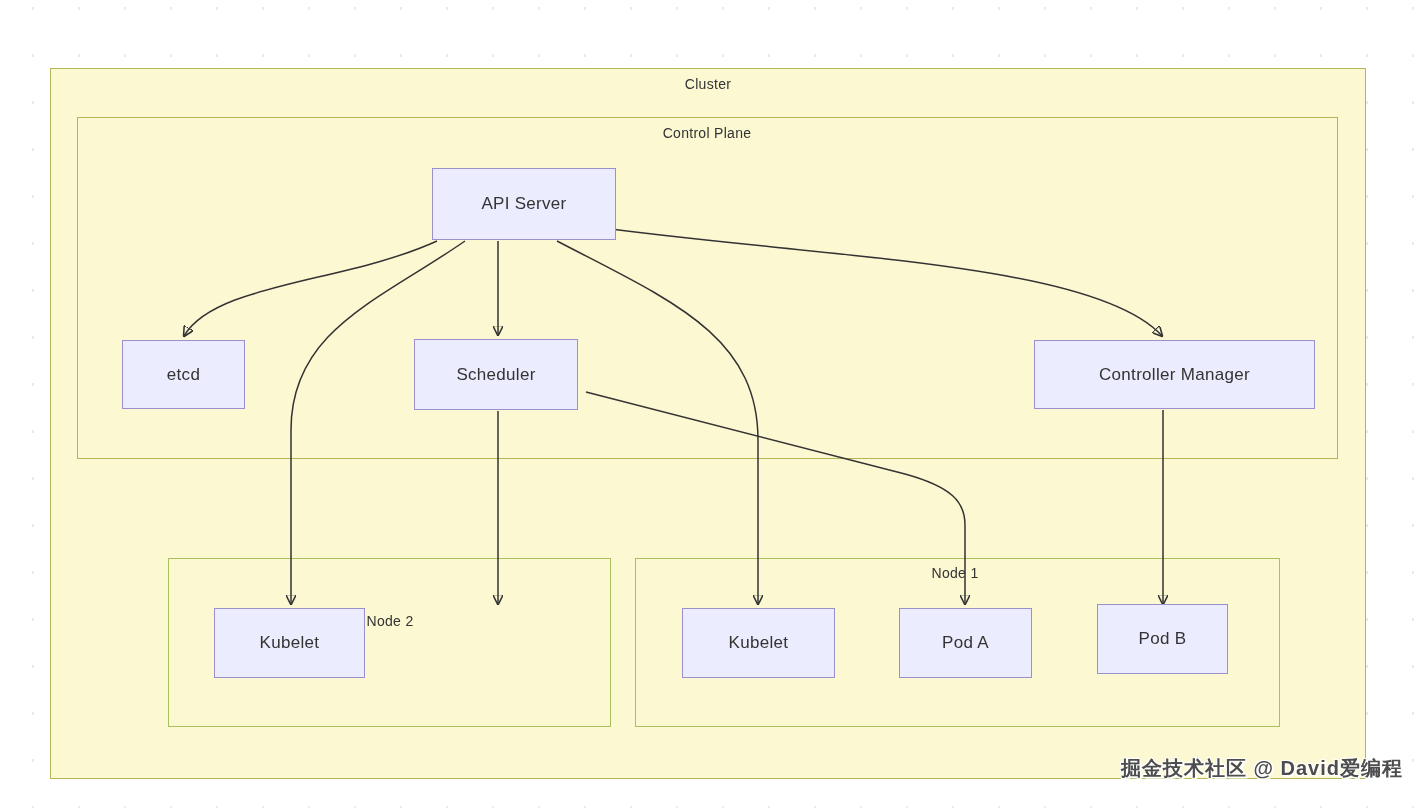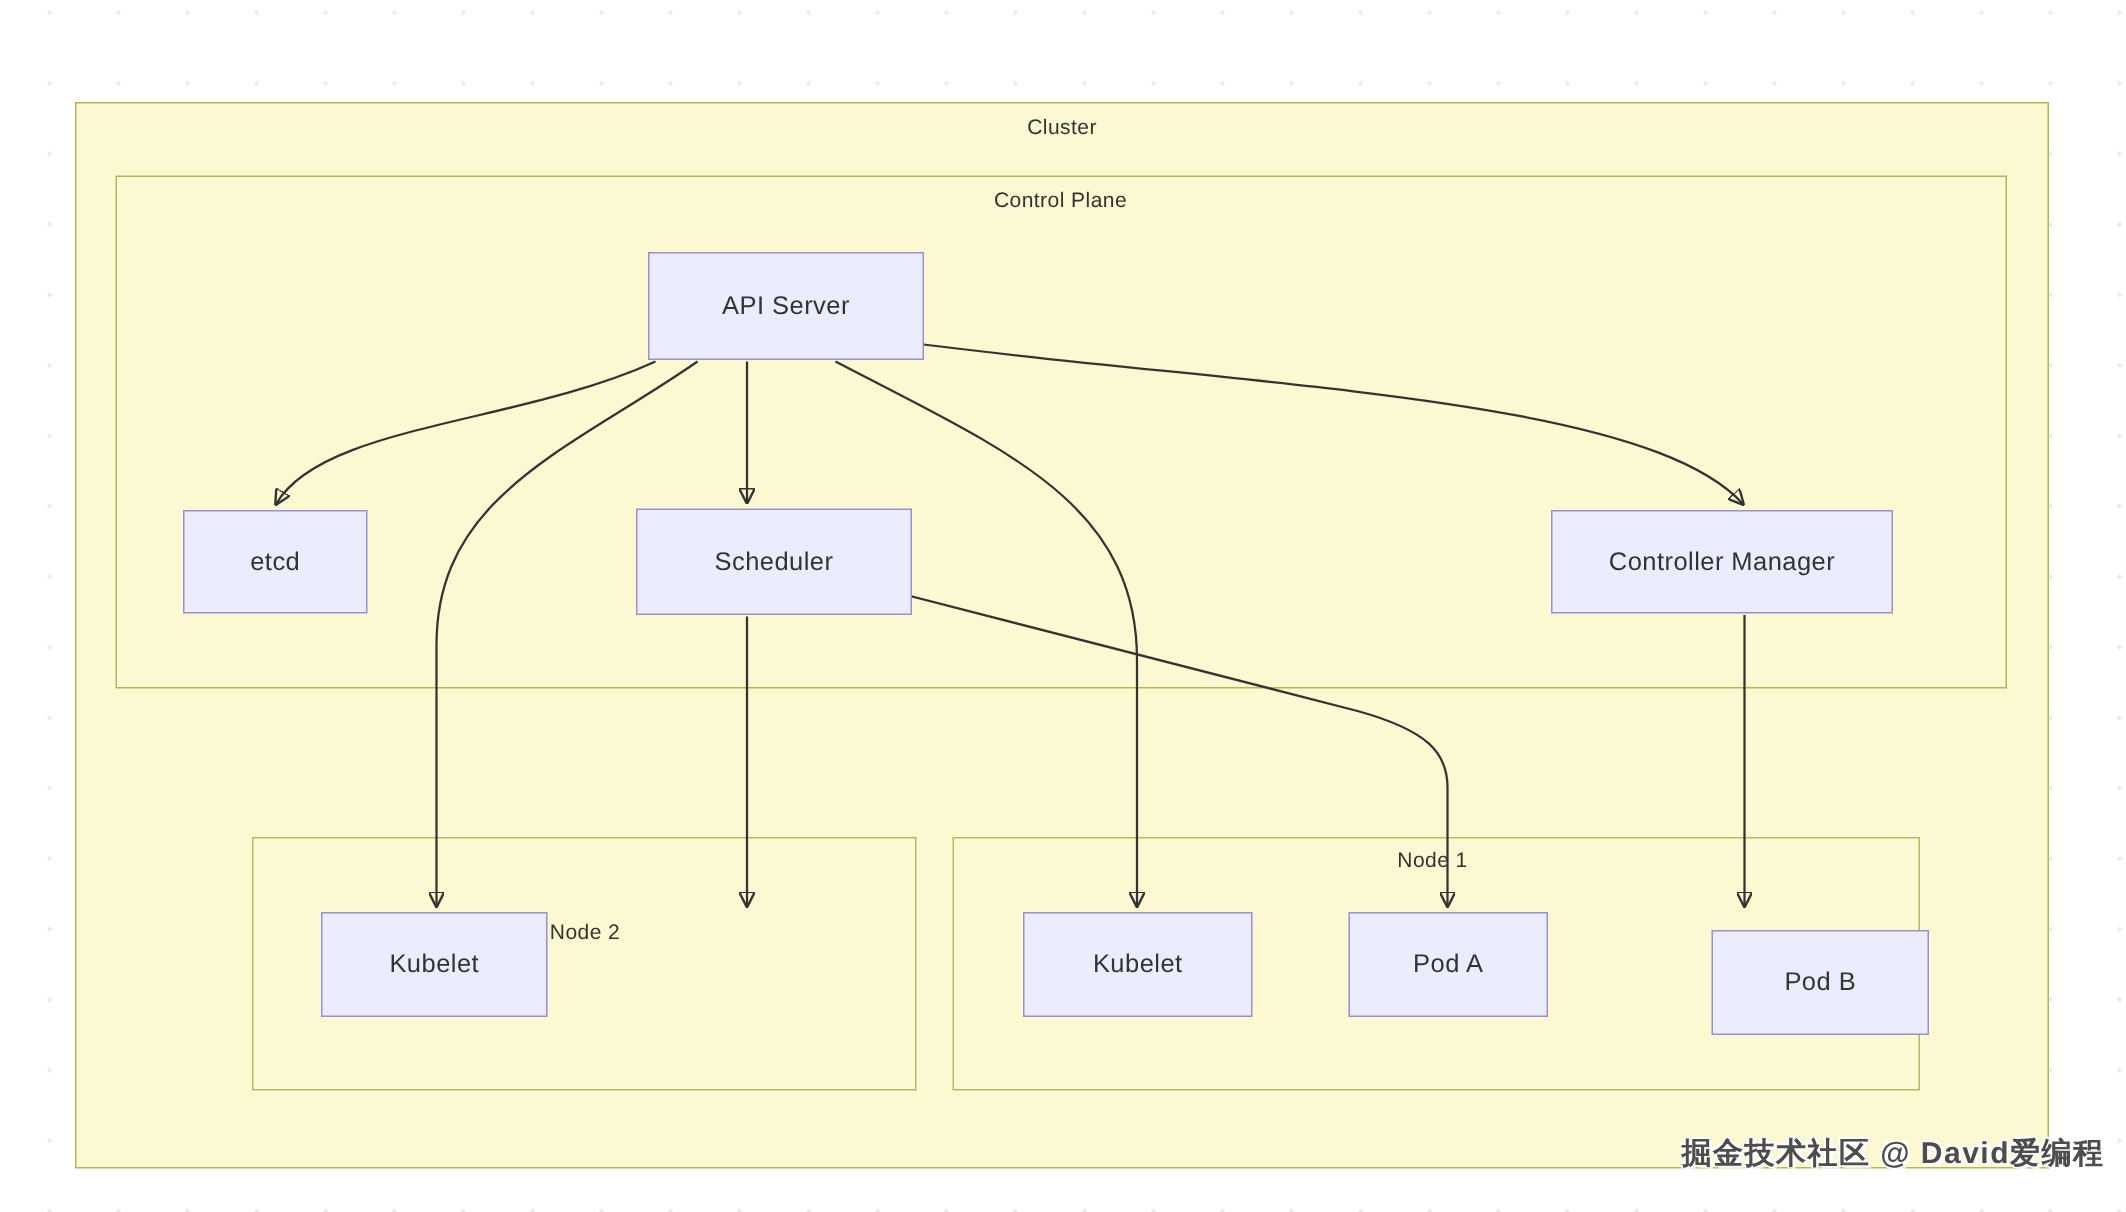--- a/index.html
+++ b/index.html
@@ -104,28 +104,28 @@
     <path d="M 557 241 C 670 300, 758 335, 758 440 L 758 604" marker-end="url(#arrow)"></path>
     <path d="M 498 411 L 498 604" marker-end="url(#arrow)"></path>
     <path d="M 586 392 L 905 474 C 952 487, 965 502, 965 525 L 965 604" marker-end="url(#arrow)"></path>
     <path d="M 1163 410 L 1163 604" marker-end="url(#arrow)"></path>
   </svg>
 
   <div class="component" style="left:432px; top:168px; width:184px; height:72px;">API Server</div>
 
   <div class="component" style="left:122px; top:340px; width:123px; height:69px;">etcd</div>
 
-  <div class="component" style="left:424px; top:339px; width:184px; height:71px;">Scheduler</div>
+  <div class="component" style="left:414px; top:339px; width:164px; height:71px;">Scheduler</div>
 
-  <div class="component" style="left:1034px; top:340px; width:228px; height:69px;">Controller Manager</div>
+  <div class="component" style="left:1034px; top:340px; width:281px; height:69px;">Controller Manager</div>
 
   <div class="component" style="left:214px; top:608px; width:151px; height:70px;">Kubelet</div>
 
 
   <div class="component" style="left:682px; top:608px; width:153px; height:70px;">Kubelet</div>
 
   <div class="component" style="left:899px; top:608px; width:133px; height:70px;">Pod A</div>
 
-  <div class="component" style="left:1097px; top:620px; width:145px; height:70px;margin-left:44px;">Pod B</div>
+  <div class="component" style="left:1097px; top:604px; width:131px; height:70px;">Pod B</div>
 
   <div class="watermark">掘金技术社区 @ David爱编程</div>
 
 </div>
 
 </body></html>

